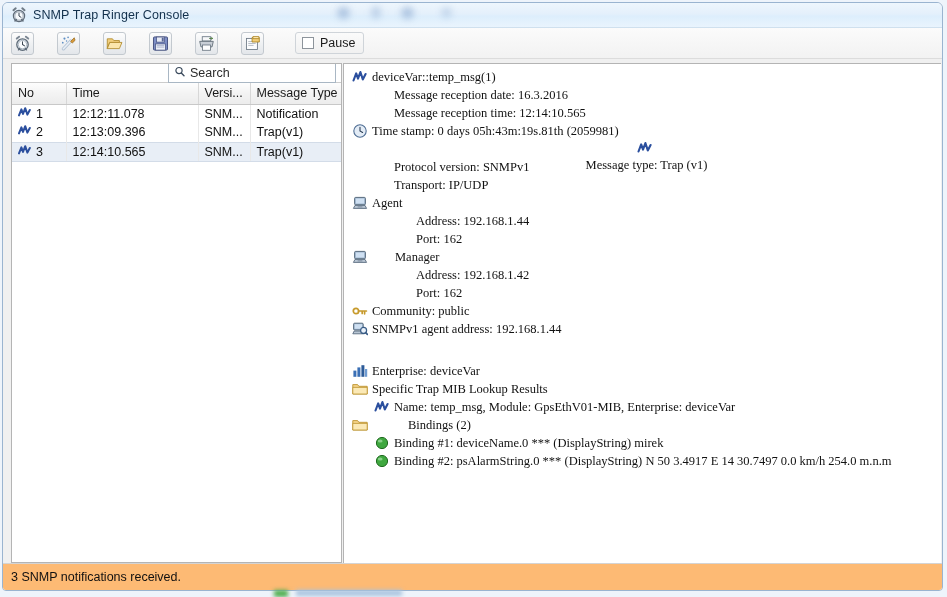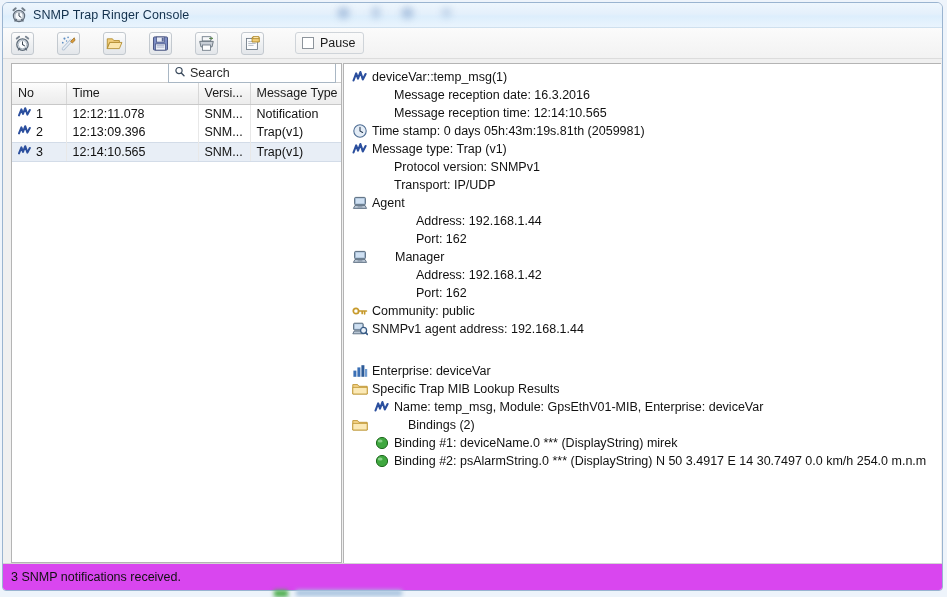--- a/index.html
+++ b/index.html
@@ -248,21 +248,21 @@
     left: 340px;
     top: 4px;
     right: 1px;
     height: 518px;
     background: #ffffff;
     border: 1px solid #b4b4b4;
     border-right: none;
     box-sizing: border-box;
     overflow: hidden;
   }
-  .tree { padding: 4px 0 0 8px; }
+  .tree { padding: 4px 0 0 8px; font-family: Liberation Serif, serif; }
   .tnode {
     display: flex;
     align-items: center;
     height: 18px;
     font-size: 12.5px;
     color: #111111;
     white-space: nowrap;
   }
   .tnode .ticon {
     width: 16px;
@@ -276,21 +276,21 @@
   .tnode .tlabel { line-height: 18px; }
   .no-icon .ticon { visibility: hidden; }
 
   
   .statusbar {
     position: absolute;
     left: 0;
     right: 0;
     bottom: 0;
     height: 27px;
-    background: #d946ef;
+    background: #fdba74;
     border-top: 1px solid #d4d4d4;
     display: flex;
     align-items: center;
     padding-left: 8px;
     box-sizing: border-box;
   }
   .status-text { font-size: 12.5px; color: #111111; }
 
   
   .taskblur { position: absolute; left: 0; bottom: 0; width: 947px; height: 8px; }
@@ -523,21 +523,21 @@
             <div class="tnode" style="padding-left: 0px;">
               <span class="ticon">
                 <svg width="16" height="16" viewBox="0 0 16 16">
                   <circle cx="8" cy="8" r="6.2" fill="#dbe6f2" stroke="#4a6party" stroke-width="0"></circle>
                   <circle cx="8" cy="8" r="6.2" fill="#e3ecf6" stroke="#4f6d93" stroke-width="1.1"></circle>
                   <path d="M8 4.2 V8 L10.6 9.4" stroke="#2c3f56" stroke-width="1.1" fill="none" stroke-linecap="round"></path>
                 </svg>
               </span>
               <span class="tlabel">Time stamp: 0 days 05h:43m:19s.81th (2059981)</span>
             </div>
-            <div class="tnode" style="padding-left: 0px;">
+            <div class="tnode" style="padding-left: 0px; flex-direction: column;">
               <span class="ticon">
                 <svg width="16" height="16" viewBox="0 0 16 16">
                   <path d="M1.5 11.5 L4.2 4.4 L6 9.6 L8.4 3 L10.8 10.4 L13.6 5" stroke="#2b4f9e" stroke-width="2.1" fill="none" stroke-linecap="round" stroke-linejoin="round"></path>
                 </svg>
               </span>
               <span class="tlabel">Message type: Trap (v1)</span>
             </div>
             <div class="tnode no-icon" style="padding-left: 22px;">
               <span class="ticon"></span>
               <span class="tlabel">Protocol version: SNMPv1</span>

